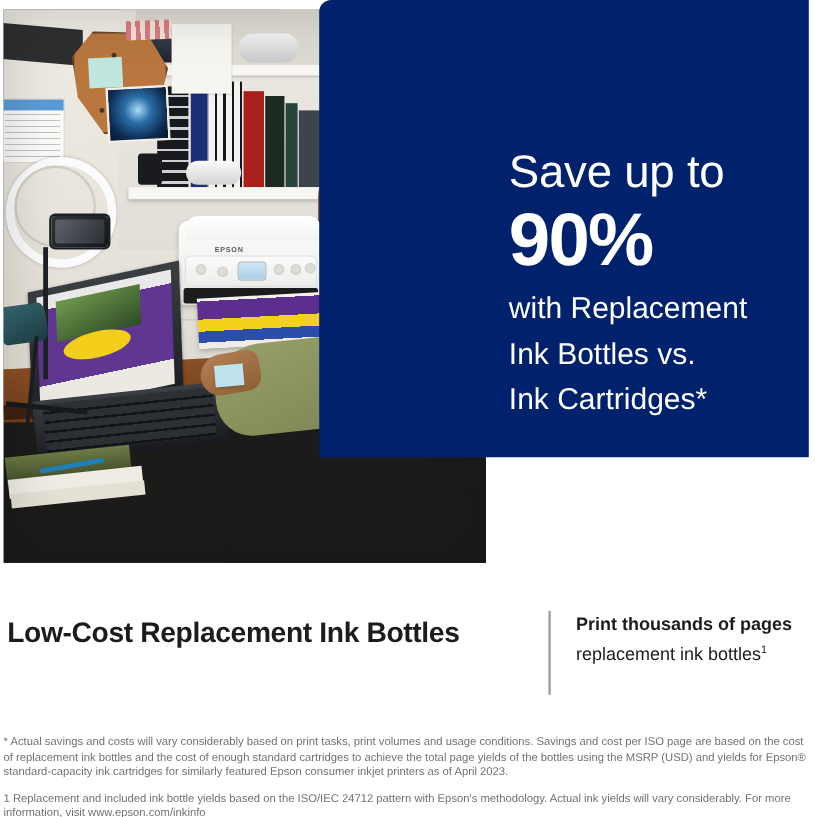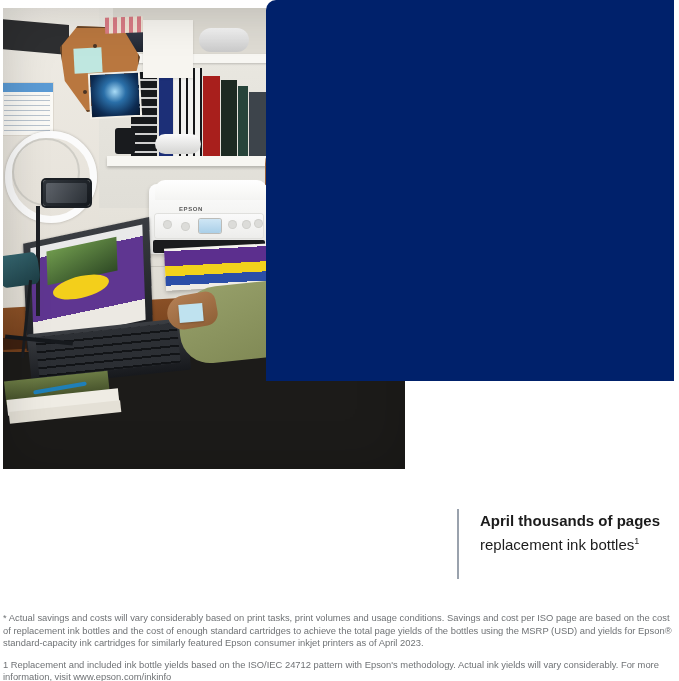--- a/index.html
+++ b/index.html
@@ -294,28 +294,36 @@
     <div class="nb-green"></div>
     <div class="nb-white"></div>
     <div class="nb-white2"></div>
     <div class="pen"></div>
     <div class="sticky"></div>
 
     <div class="photo-vignette"></div>
   </div>
 
   <div class="bluepanel"></div>
+  <div class="blue-copy">
+    <div class="line-save">Save up to</div>
+    <div class="line-90">90%</div>
+    <div class="line-sub">with Replacement</div>
+    <div class="line-sub">Ink Bottles vs.</div>
+    <div class="line-sub">Ink Cartridges*</div>
+  </div>
 </div>
 
 <div class="mid">
   <div class="mid-left">
+    <div class="mid-left-l">Low-Cost Replacement Ink Bottles</div>
   </div>
   <div class="divider"></div>
   <div class="mid-right">
-    <div class="mr-bold">April thousands of pages</div>
+    <div class="mr-bold">Print thousands of pages</div>
     <div class="mr-reg"><span>replacement ink bottles</span><sup>1</sup></div>
   </div>
 </div>
 
 <div class="notes">
   <div class="note">* Actual savings and costs will vary considerably based on print tasks, print volumes and usage conditions. Savings and cost per ISO page are based on the cost of replacement ink bottles and the cost of enough standard cartridges to achieve the total page yields of the bottles using the MSRP (USD) and yields for Epson® standard-capacity ink cartridges for similarly featured Epson consumer inkjet printers as of April 2023.</div>
   <div class="note second">1 Replacement and included ink bottle yields based on the ISO/IEC 24712 pattern with Epson's methodology. Actual ink yields will vary considerably. For more information, visit www.epson.com/inkinfo</div>
 </div>
 
 </body></html>

